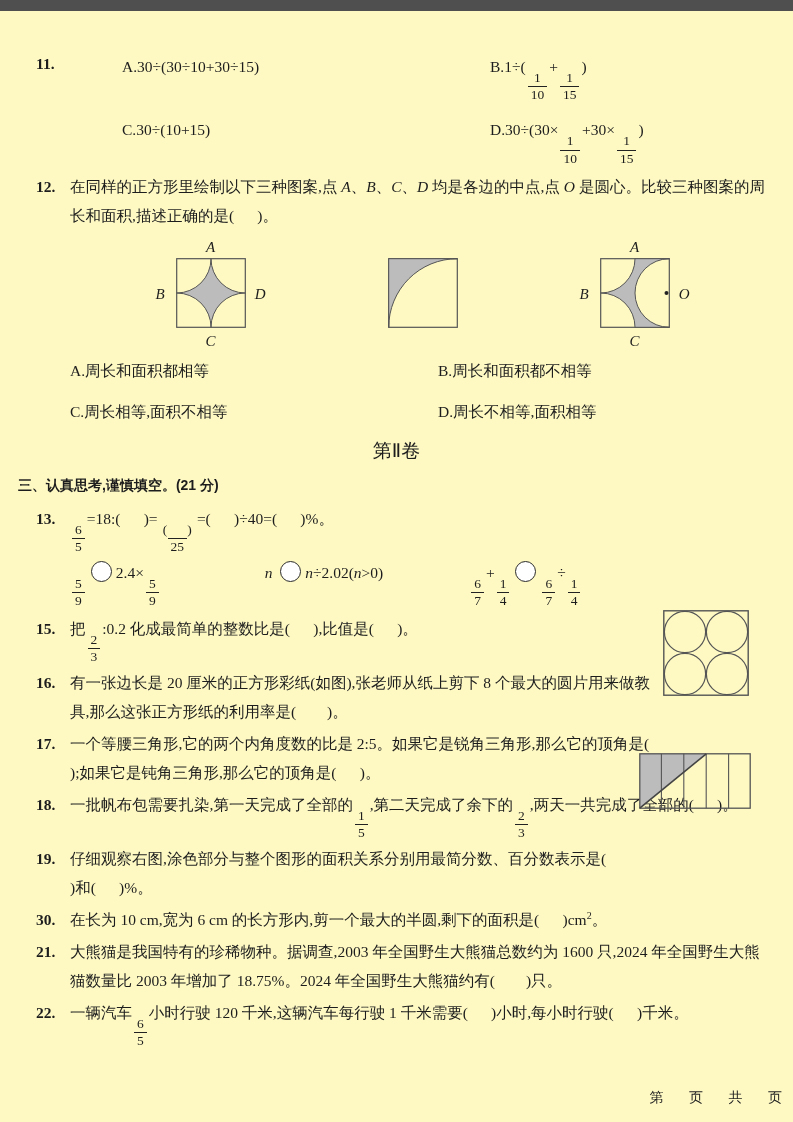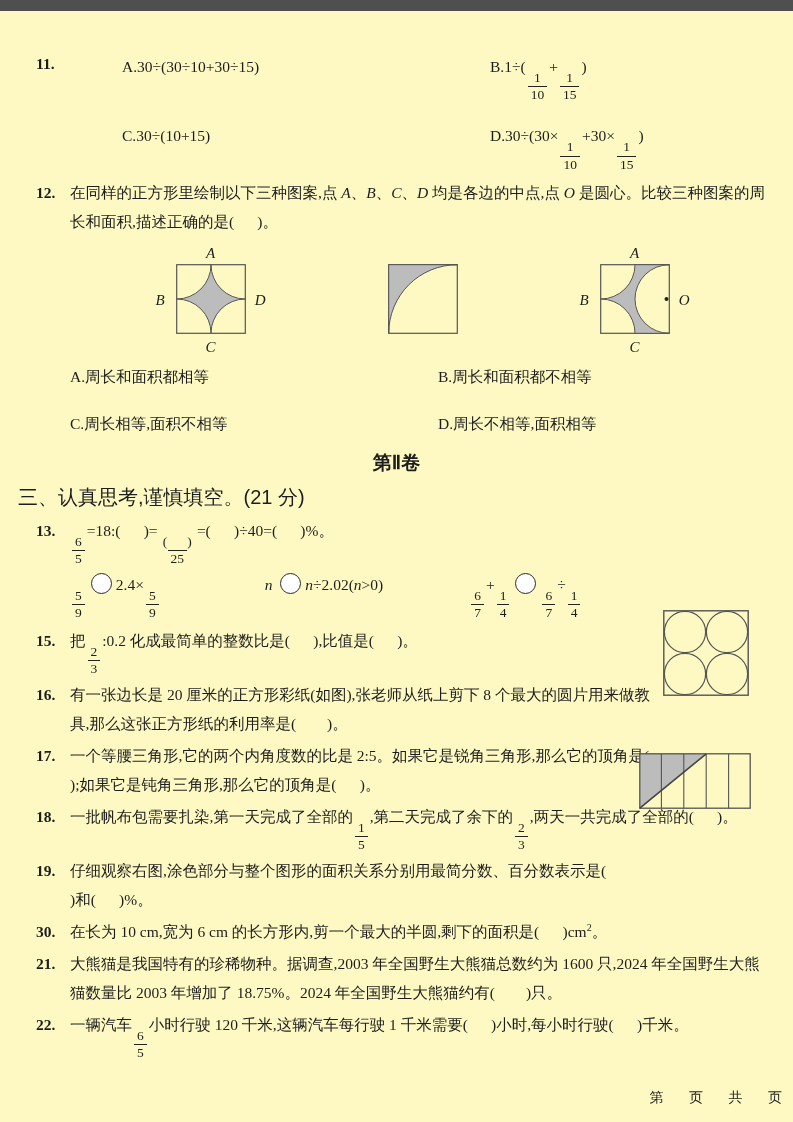--- a/index.html
+++ b/index.html
@@ -5,34 +5,34 @@
   html,body{margin:0;padding:0;background:#e8e8e8;}
   .page{position:relative;width:793px;height:1122px;background:#fef9c3;margin:0 auto;
         font-family:"Liberation Serif",serif;color:#1d1d1d;overflow:hidden;}
   .band{position:absolute;top:0;left:0;right:0;height:11px;background:#4f4f4f;}
   .content{position:absolute;top:49px;left:18px;width:757px;font-size:15.5px;line-height:29px;}
 
   .q{display:flex;align-items:flex-start;margin-bottom:3px;}
   .qnum{font-weight:bold;flex:none;width:34px;padding-left:18px;}
   .qbody{flex:1;min-width:0;}
   .qtext{white-space:pre-wrap;}
-  .sec2{text-align:center;font-weight:bold;font-size:19px;line-height:30px;margin:8px 0 4px;
+  .sec2{text-align:center;font-weight:normal;font-size:19px;line-height:30px;margin:8px 0 4px;
         font-family:"Liberation Sans",sans-serif;}
-  .sec3{font-weight:normal;font-size:20px;line-height:30px;margin:0 0 4px;
+  .sec3{font-weight:bold;font-size:14px;line-height:30px;margin:0 0 4px;
         font-family:"Liberation Sans",sans-serif;}
 
   .frac{display:inline-flex;flex-direction:column;align-items:center;vertical-align:-10px;
         margin:0 2px;line-height:1.2;font-size:13.5px;white-space:pre;}
   .fn{padding:0 3px;}
   .fd{border-top:1.2px solid #222;padding:0 3px;}
   sup{font-size:10px;line-height:0;}
   .cmp{display:inline-block;width:19px;height:19px;border:1.4px solid #2b2b2b;border-radius:50%;
        vertical-align:-4px;margin:0 4px;background:#fff;}
 
-  .opts2{display:grid;grid-template-columns:368px 1fr;margin:3px 0 2px 52px;row-gap:18px;}
+  .opts2{display:grid;grid-template-columns:368px 1fr;margin:3px 0 2px 52px;row-gap:12px;}
   .opt{white-space:pre-wrap;}
 
   .figrow{display:flex;justify-content:center;align-items:flex-start;gap:98px;margin:8px 0 6px;}
   .figbox{position:relative;padding:20px 22px 22px 22px;}
   .figbox svg{display:block;}
   .flab{position:absolute;font-style:italic;font-size:15px;line-height:16px;}
   .flab.top{top:1px;left:50%;transform:translateX(-50%);}
   .flab.bottom{bottom:1px;left:50%;transform:translateX(-50%);}
   .flab.left{left:2px;top:50%;transform:translateY(-50%);}
   .flab.right{right:2px;top:50%;transform:translateY(-50%);}

